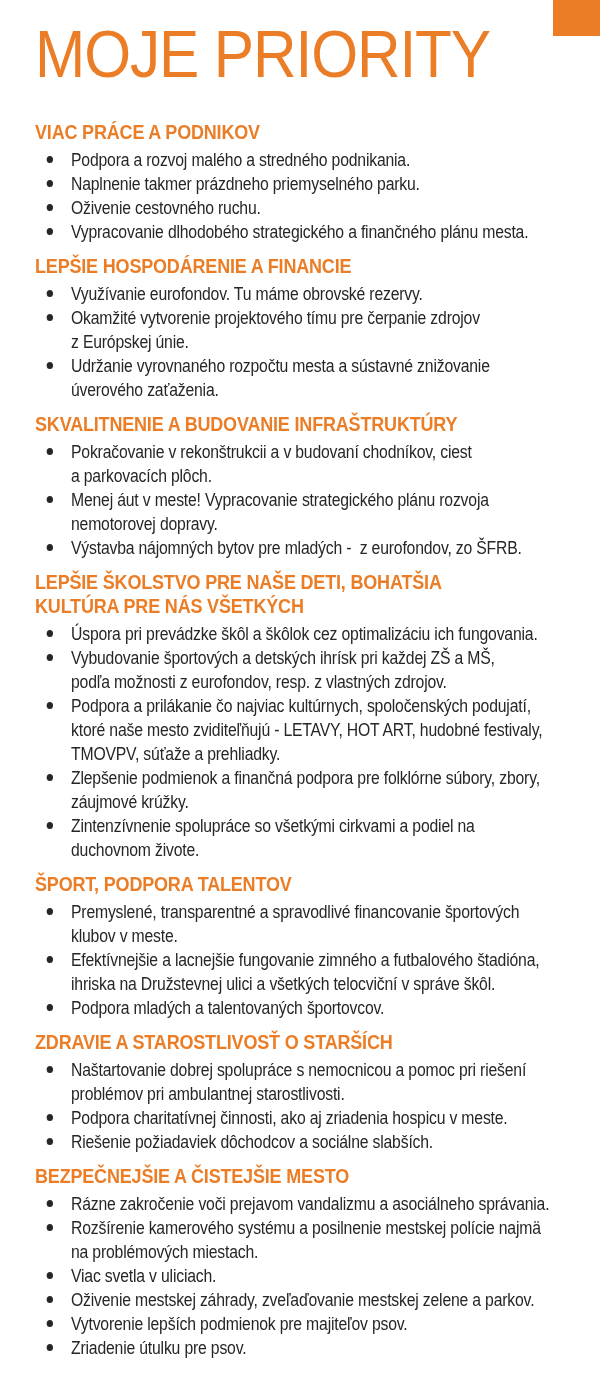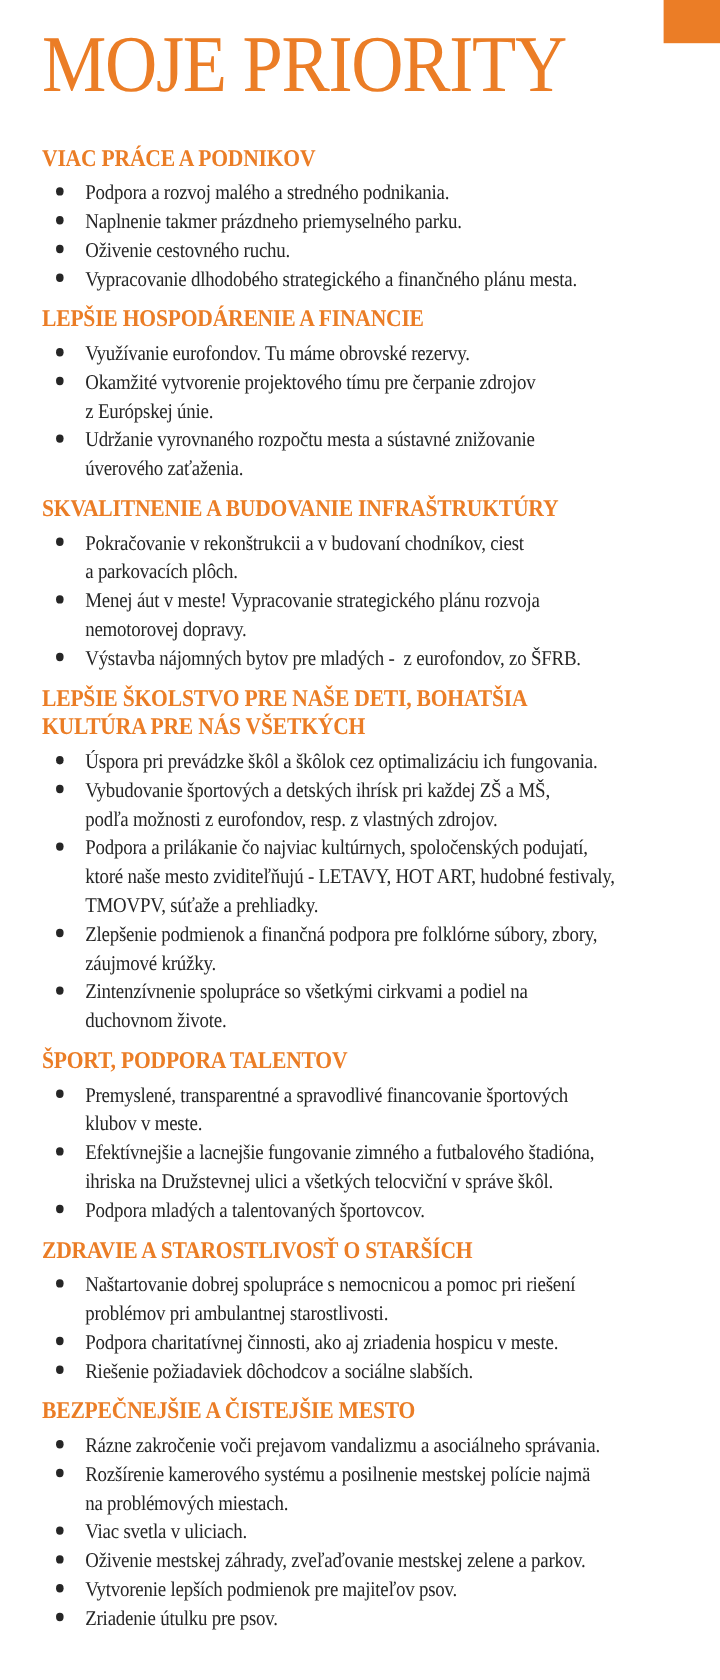--- a/index.html
+++ b/index.html
@@ -1,21 +1,21 @@
 <!DOCTYPE html>
 <html><head>
 <meta charset="utf-8">
 <style>
   html,body{margin:0;padding:0;}
   body{
     width:600px;height:1400px;background:#ffffff;overflow:hidden;
     font-family:"Liberation Sans", sans-serif;
     -webkit-font-smoothing:antialiased;
   }
-  .page{position:relative;width:600px;height:1400px;background:#ffffff;font-family:Liberation Serif, serif;}
+  .page{position:relative;width:600px;height:1400px;background:#ffffff;}
   .corner-accent{position:absolute;top:0;right:0;width:47px;height:36px;}
   .content{
     position:absolute;top:22px;left:35px;width:604px;
     transform:scaleX(0.9);transform-origin:0 0;
   }
   h1.title{
     margin:0 0 34px 0;
     font-size:67px;line-height:64px;font-weight:400;
     letter-spacing:-1.2px;white-space:nowrap;
   }

